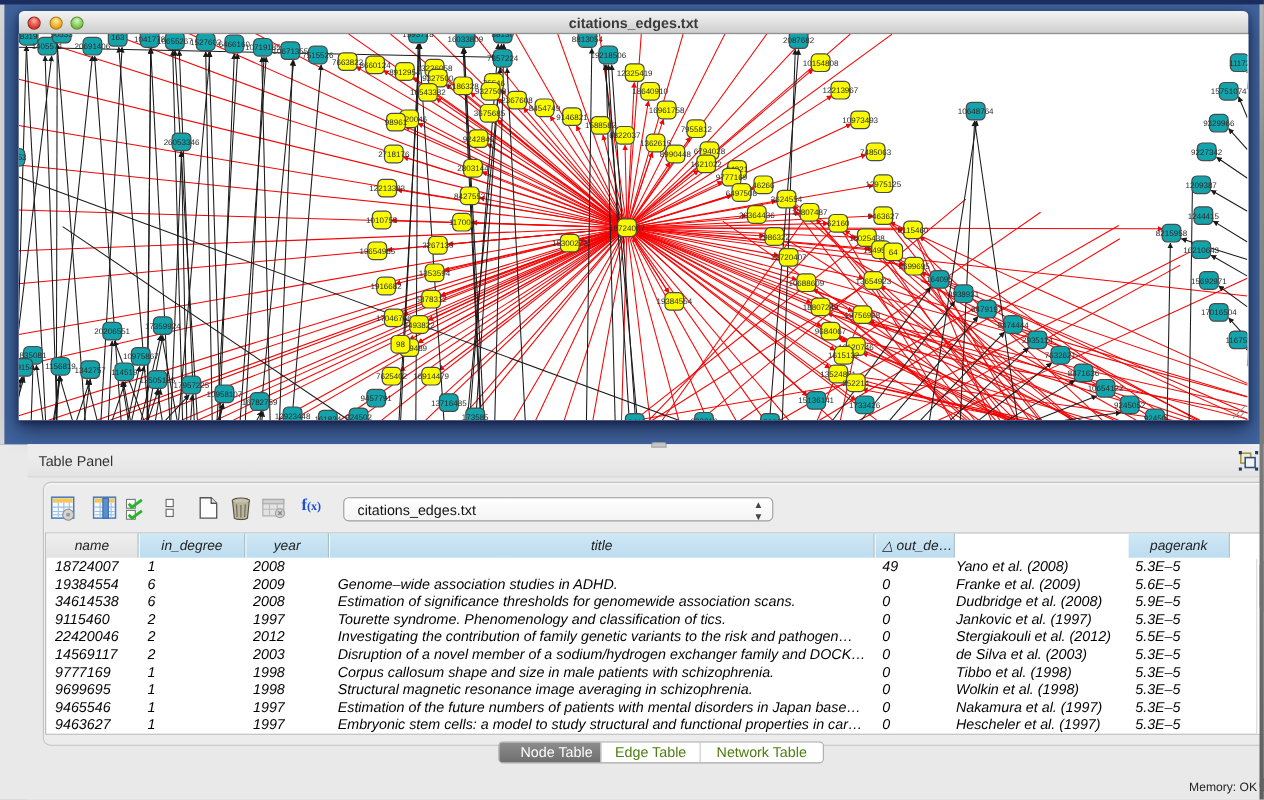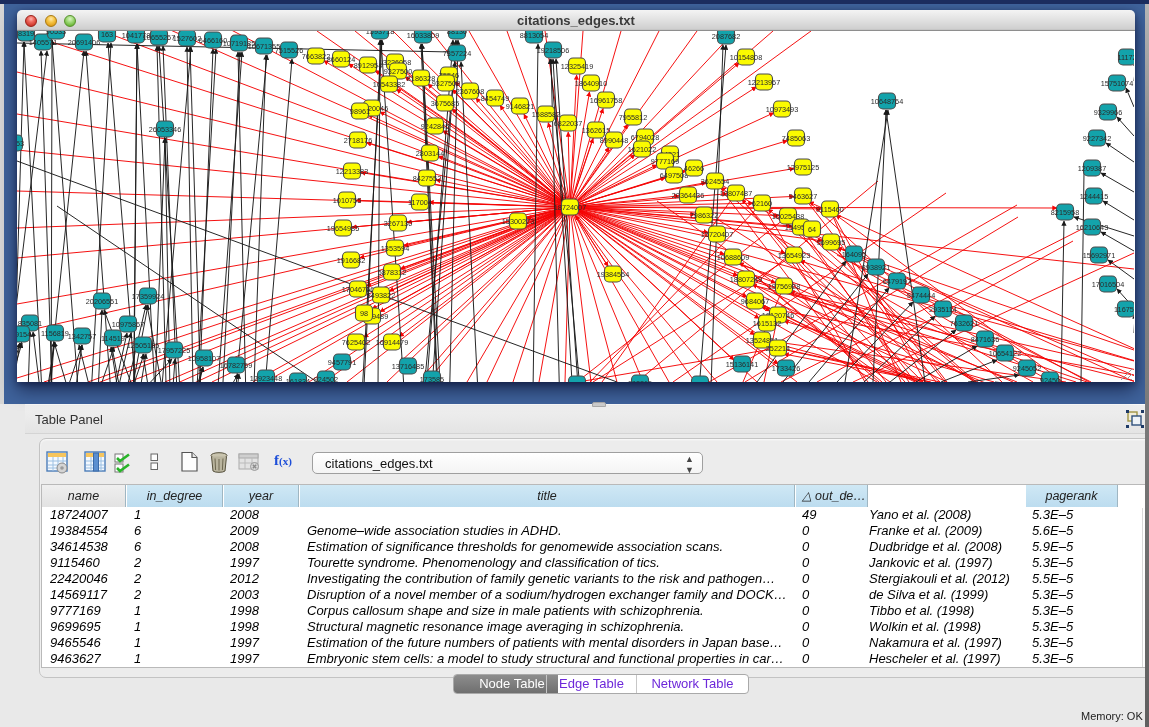--- a/index.html
+++ b/index.html
@@ -39,22 +39,22 @@
 .c0 { left:8px; width:75px; }
 .c1 { left:92px; width:85px; }
 .c2 { left:188px; width:68px; }
 .c3 { left:265px; width:487px; }
 .c4 { left:760px; width:65px; }
 .c5 { left:827px; width:156px; text-align:left; }
 .c6 { left:990px; width:90px; }
 #vsb { position:absolute; right:1px; top:23px; width:14px; height:159px; background:linear-gradient(90deg,#ffffff,#ededed); border-left:1px solid #d9d9d9; }
 #vsb .thumb { position:absolute; left:2px; top:2px; width:10px; height:46px; border-radius:5px; background:linear-gradient(90deg,#c9c9c9,#a8a8a8); border:1px solid #9a9a9a; }
 #tabs { position:absolute; left:428px; top:270px; width:296px; height:20px; background:#ffffff; border:1px solid #a9a9a9; border-radius:4px; font-size:13px; }
-#tabs .seg { position:absolute; top:0; height:18px; line-height:18px; text-align:center; color:#6d28d9; }
-#seg1 { left:0; width:104px; background:linear-gradient(#8d8d8d,#6f6f6f); color:#fff !important; border-radius:3px 0 0 3px;padding-left:12px; }
+#tabs .seg { position:absolute; top:0; height:18px; line-height:18px; text-align:center; color:#4d7c0f; }
+#seg1 { left:0; width:92px; background:linear-gradient(#8d8d8d,#6f6f6f); color:#fff !important; border-radius:3px 0 0 3px;padding-left:12px; }
 #seg2 { left:92px; width:90px; border-left:1px solid #c7c7c7; }
 #seg3 { left:182px; width:112px; border-left:1px solid #c7c7c7; }
 #memory { position:absolute; left:1056px; top:306px; font-size:11px; color:#222; }
 #memdot { position:absolute; left:1120px; top:303px; width:13px; height:13px; border-radius:50%; background:#2fbe37; border:1px solid #4a4a4a; }
 </style></head>
 <body>
 <div id="stage">
   <div id="desktop"></div>
   <div id="topstrip"></div>
   <div id="leftstrip"></div>
@@ -816,21 +816,21 @@
               <div class="c c4">0</div>
               <div class="c c5">Stergiakouli et al. (2012)</div>
               <div class="c c6">5.5E–5</div>
             </div>
 <div class="trow">
               <div class="c c0">14569117</div>
               <div class="c c1">2</div>
               <div class="c c2">2003</div>
               <div class="c c3">Disruption of a novel member of a sodium/hydrogen exchanger family and DOCK…</div>
               <div class="c c4">0</div>
-              <div class="c c5">de Silva et al. (1999)</div>
+              <div class="c c5">de Silva et al. (2003)</div>
               <div class="c c6">5.3E–5</div>
             </div>
 <div class="trow">
               <div class="c c0">9777169</div>
               <div class="c c1">1</div>
               <div class="c c2">1998</div>
               <div class="c c3">Corpus callosum shape and size in male patients with schizophrenia.</div>
               <div class="c c4">0</div>
               <div class="c c5">Tibbo et al. (1998)</div>
               <div class="c c6">5.3E–5</div>

